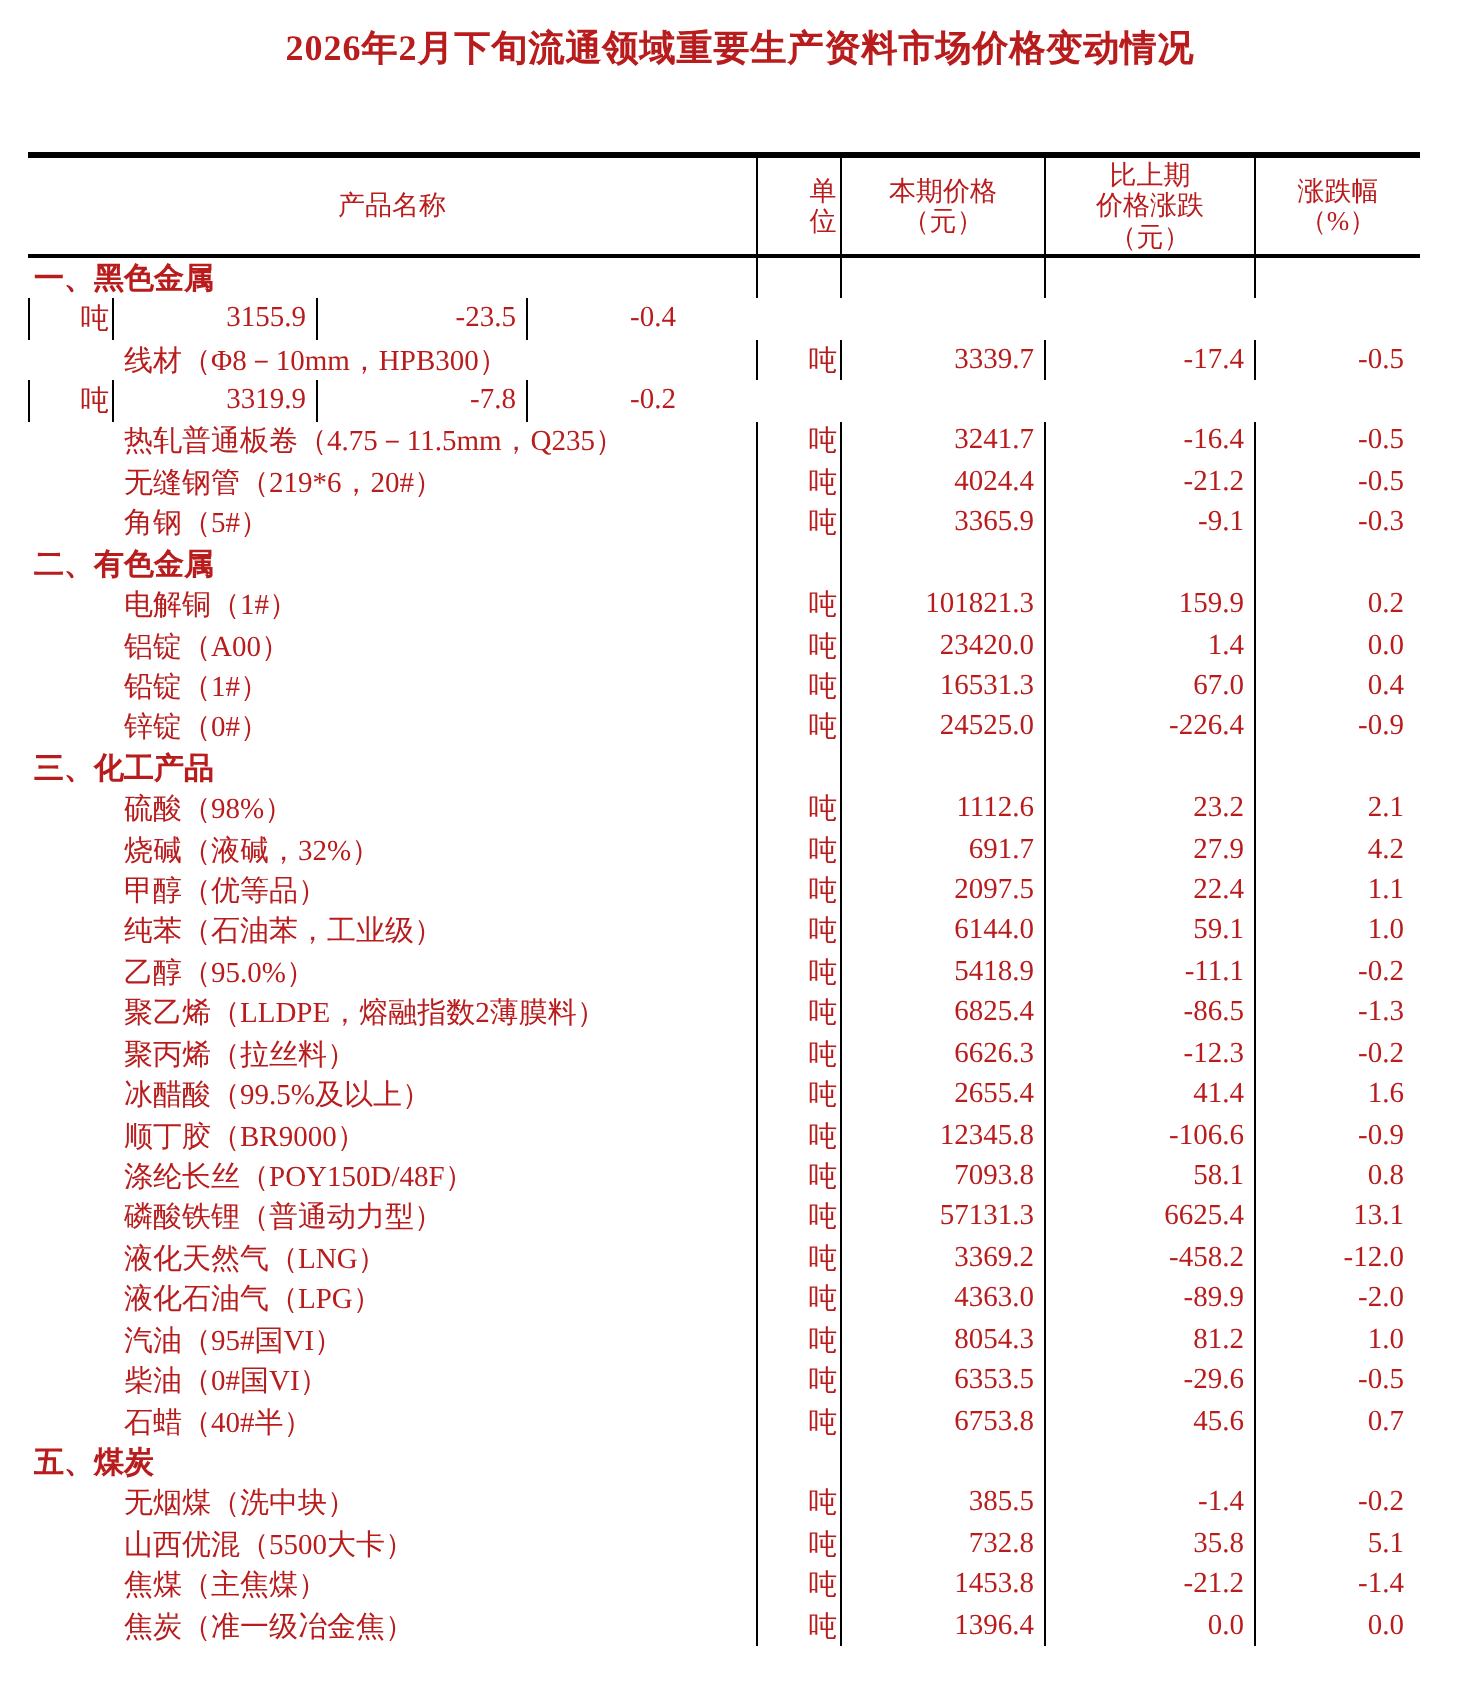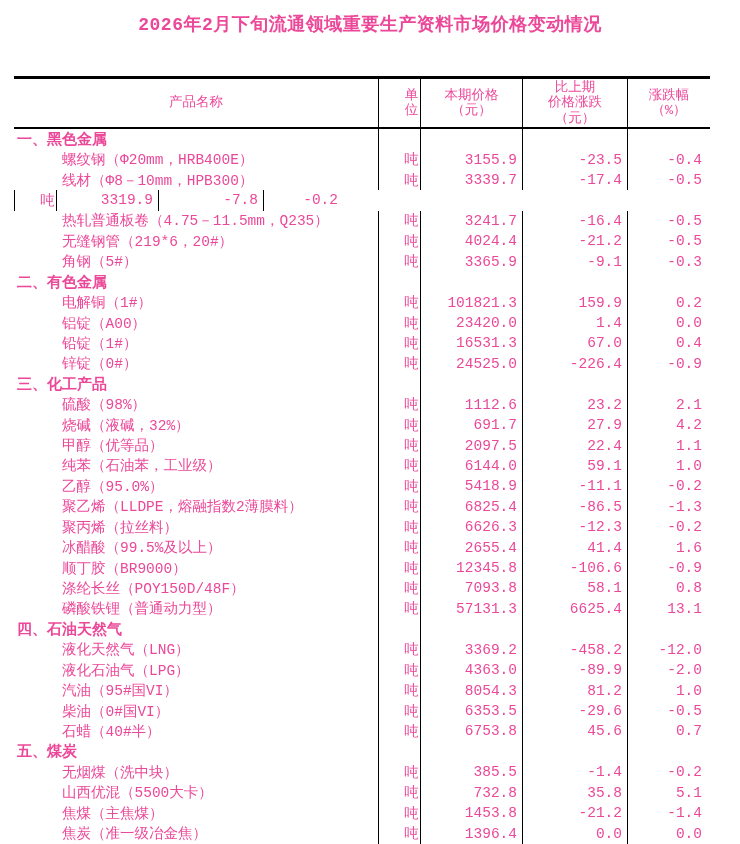--- a/index.html
+++ b/index.html
@@ -1,20 +1,20 @@
 <!DOCTYPE html>
 <html><head>
 <meta charset="utf-8">
 <style>
   html,body{margin:0;padding:0;background:#fff;}
   .page{
     position:relative;
     width:740px;height:844px;
-    background:#fff;color:#ec4899;
-    font-family:Liberation Mono, monospace;
+    background:#fff;color:#b91c1c;
+    font-family:Liberation Serif, serif;
     overflow:hidden;
   }
   .title{
     margin:0;padding-top:12px;
     text-align:center;
     font-size:18px;font-weight:bold;
     letter-spacing:0.5px;
   }
   .table{
     position:absolute;left:14px;top:76px;
@@ -70,21 +70,20 @@
     </div>
     <div class="tbody">
         <div class="row section-row">
     <div class="cell c-name section-label">一、黑色金属</div>
     <div class="cell c-unit"></div>
     <div class="cell c-price"></div>
     <div class="cell c-change"></div>
     <div class="cell c-pct"></div>
   </div>
         <div class="row product-row">
-    <div class="cell c-name product-name">螺纹钢（Φ20mm，HRB400E）</div>
     <div class="cell c-unit unit">吨</div>
     <div class="cell c-price num">3155.9</div>
     <div class="cell c-change num">-23.5</div>
     <div class="cell c-pct num">-0.4</div>
   </div>
         <div class="row product-row">
     <div class="cell c-name product-name">线材（Φ8－10mm，HPB300）</div>
     <div class="cell c-unit unit">吨</div>
     <div class="cell c-price num">3339.7</div>
     <div class="cell c-change num">-17.4</div>
@@ -229,27 +228,20 @@
     <div class="cell c-change num">58.1</div>
     <div class="cell c-pct num">0.8</div>
   </div>
         <div class="row product-row">
     <div class="cell c-name product-name">磷酸铁锂（普通动力型）</div>
     <div class="cell c-unit unit">吨</div>
     <div class="cell c-price num">57131.3</div>
     <div class="cell c-change num">6625.4</div>
     <div class="cell c-pct num">13.1</div>
   </div>
-        <div class="row section-row">
-    <div class="cell c-name section-label">四、石油天然气</div>
-    <div class="cell c-unit"></div>
-    <div class="cell c-price"></div>
-    <div class="cell c-change"></div>
-    <div class="cell c-pct"></div>
-  </div>
         <div class="row product-row">
     <div class="cell c-name product-name">液化天然气（LNG）</div>
     <div class="cell c-unit unit">吨</div>
     <div class="cell c-price num">3369.2</div>
     <div class="cell c-change num">-458.2</div>
     <div class="cell c-pct num">-12.0</div>
   </div>
         <div class="row product-row">
     <div class="cell c-name product-name">液化石油气（LPG）</div>
     <div class="cell c-unit unit">吨</div>

